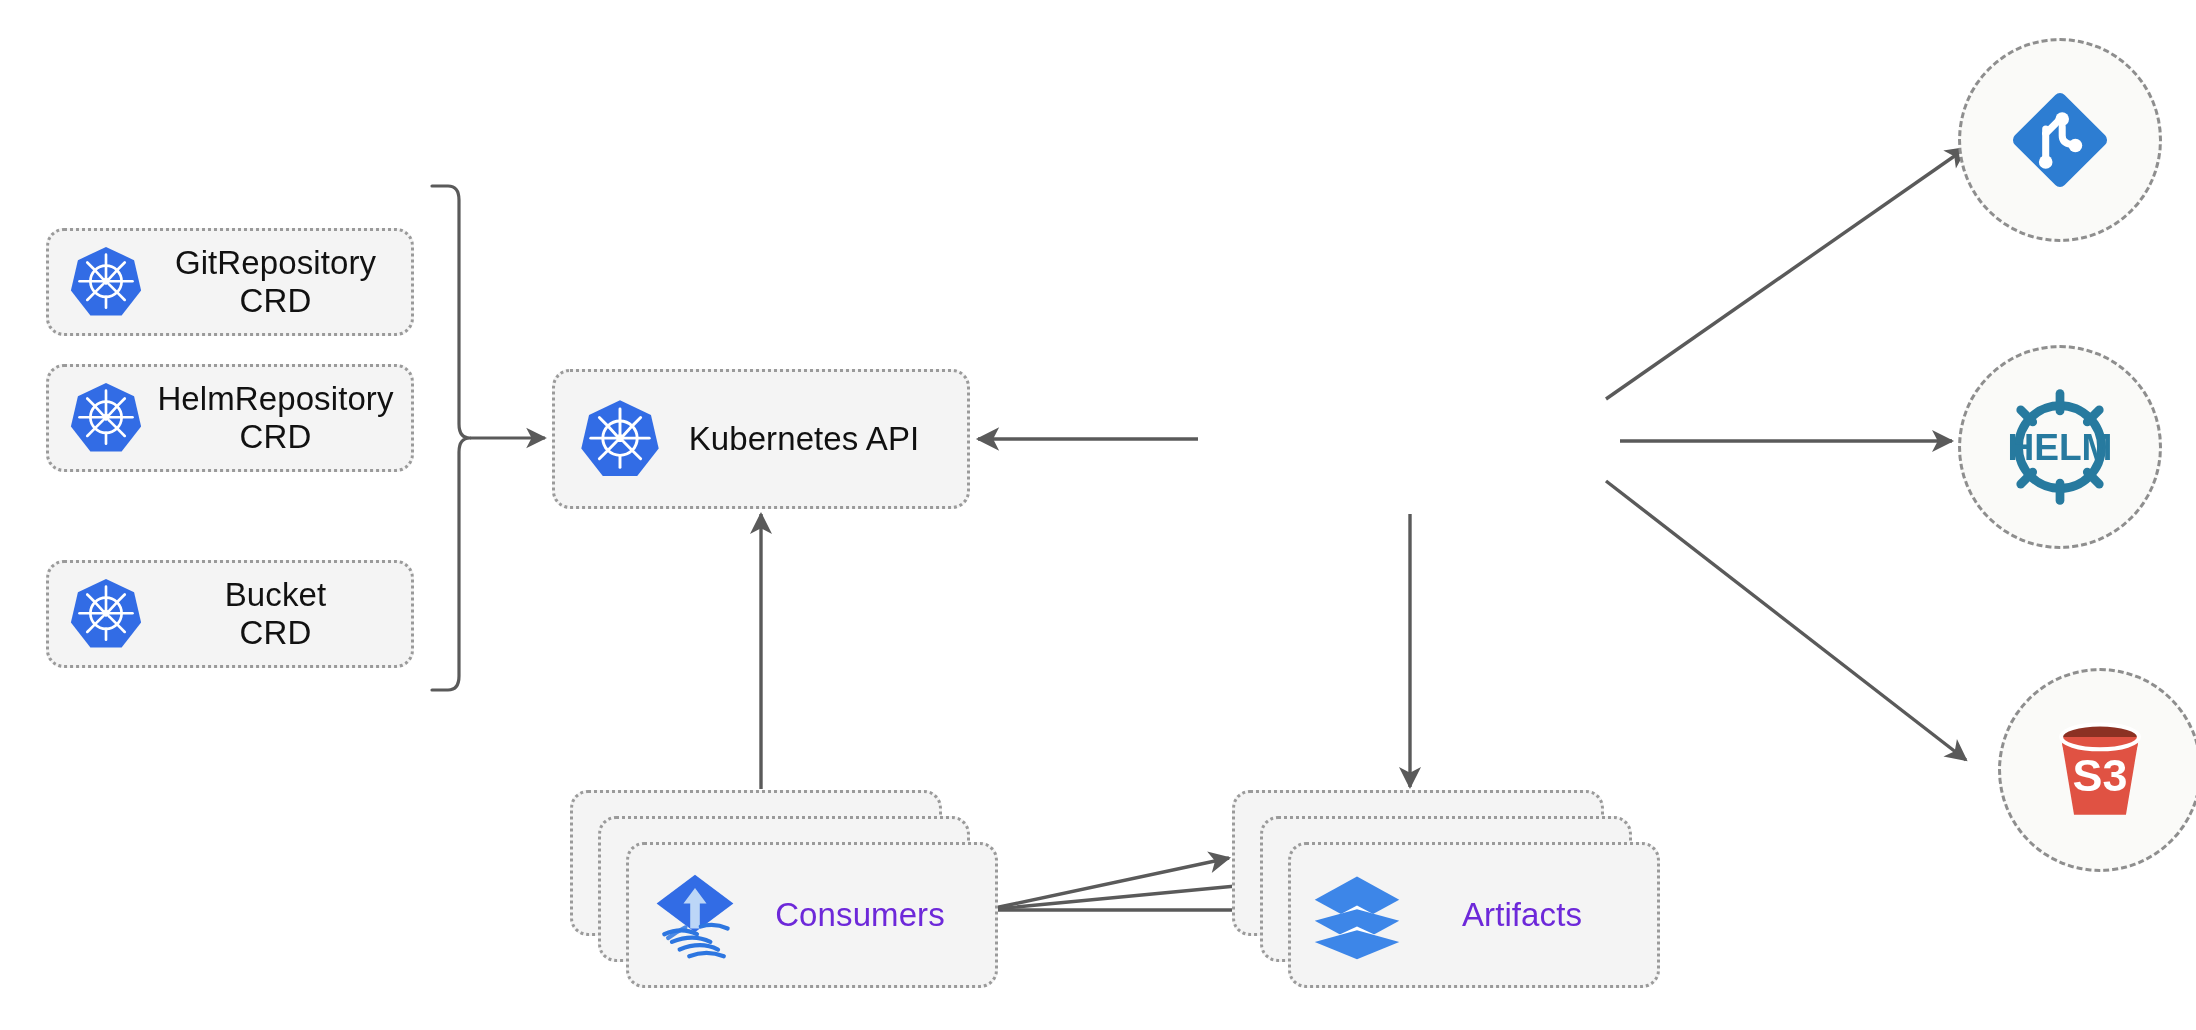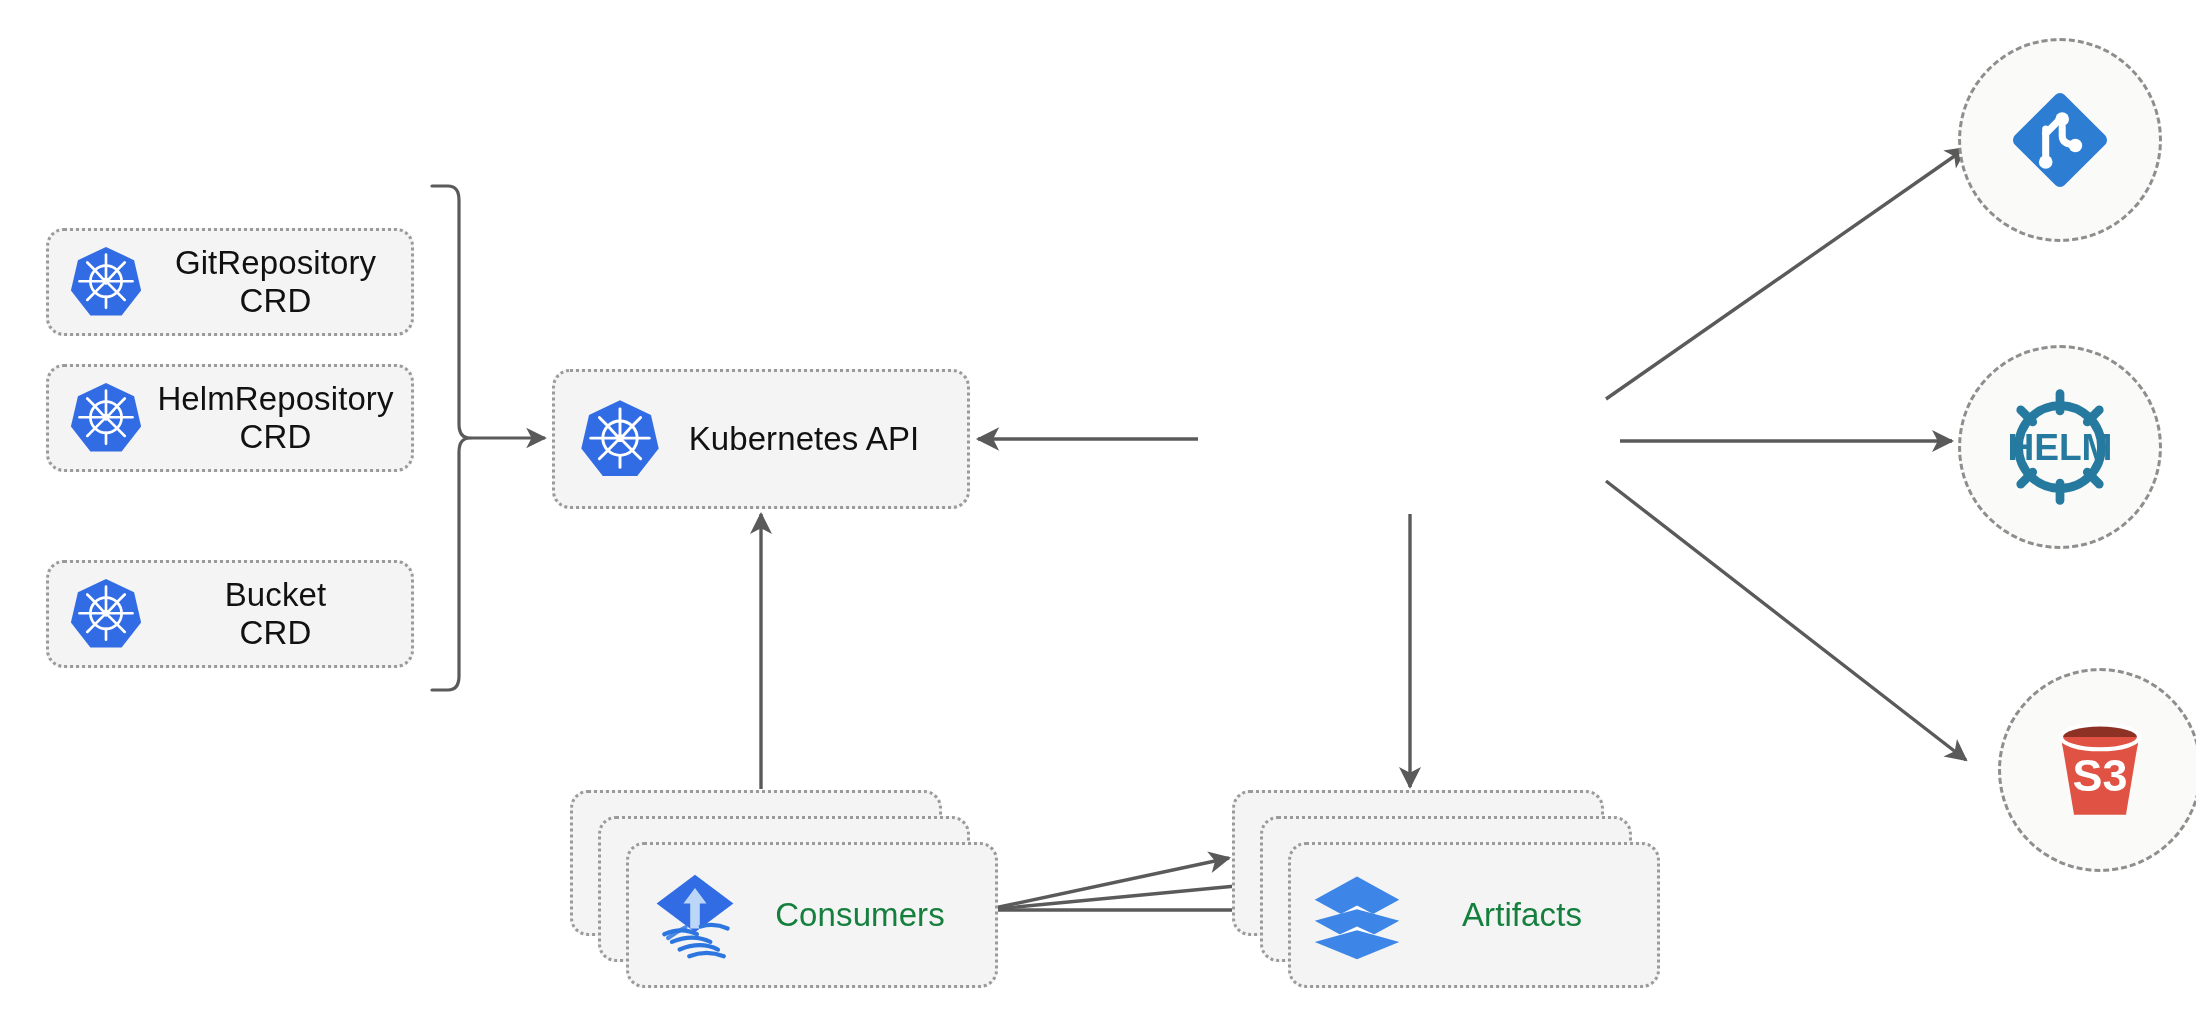--- a/index.html
+++ b/index.html
@@ -112,21 +112,21 @@
     z-index: 3;
     display: flex;
     align-items: center;
     padding: 0 18px;
   }
   .stack-card.front .node-icon { width: 96px; height: 96px; flex: 0 0 auto; }
   .stack-card.front .node-label {
     font-size: 33px;
     text-align: center;
     flex: 1 1 auto;
-    color: #15803d;
+    color: #6d28d9;
   }
   #consumers-stack { left: 570px; top: 790px; width: 430px; height: 200px; }
   #artifacts-stack { left: 1232px; top: 790px; width: 430px; height: 200px; }
 
   
   .circle-node {
     position: absolute;
     width: 204px;
     height: 204px;
     border-radius: 50%;

